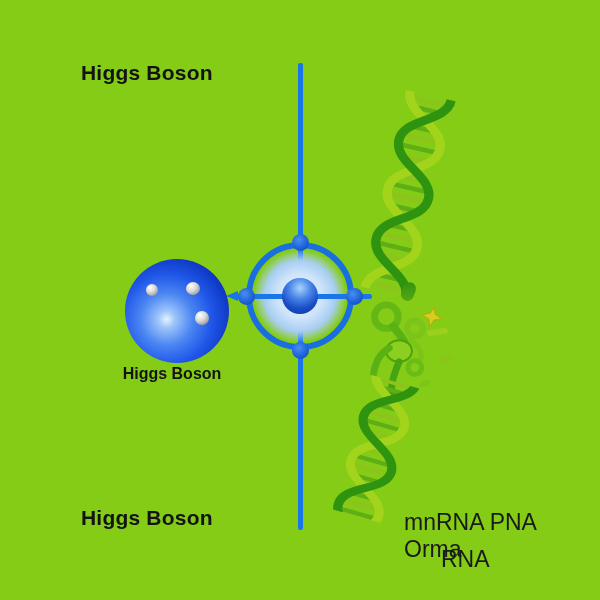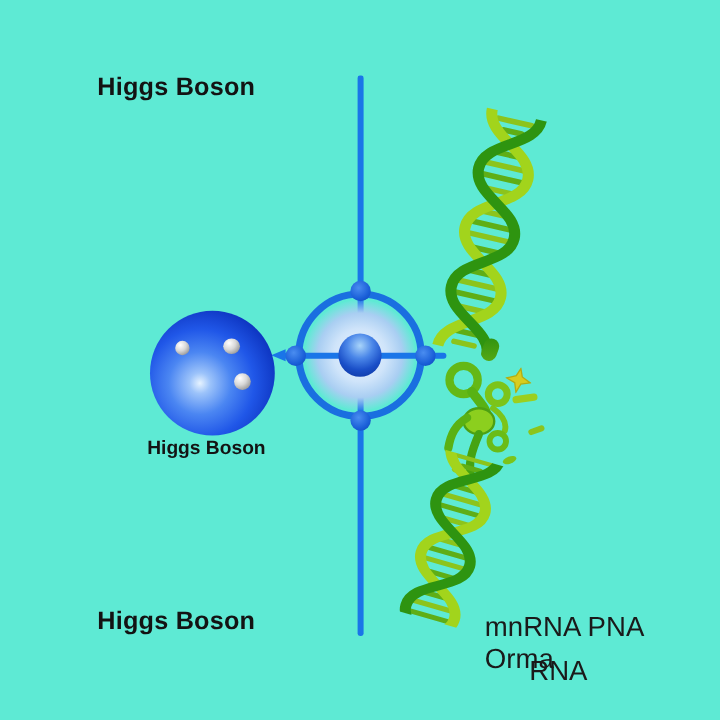--- a/index.html
+++ b/index.html
@@ -1,17 +1,17 @@
 <!DOCTYPE html>
 <html><head>
 <meta charset="utf-8">
 <style>
   html,body{margin:0;padding:0;}
   #canvas{
-    position:relative;width:600px;height:600px;background:#5eead4;
+    position:relative;width:600px;height:600px;background:#84cc16;
     overflow:hidden;font-family:"Liberation Sans",sans-serif;color:#111;
   }
   .abs{position:absolute;}
 
   
   .title{font-weight:800;font-size:21px;letter-spacing:0.2px;color:#131313;}
   #title-left{left:81px;top:61px;}
   #title-right{left:388px;top:60px;}
   #sphere-label{left:106px;top:365px;width:132px;text-align:center;
     font-weight:700;font-size:16px;color:#131313;}

